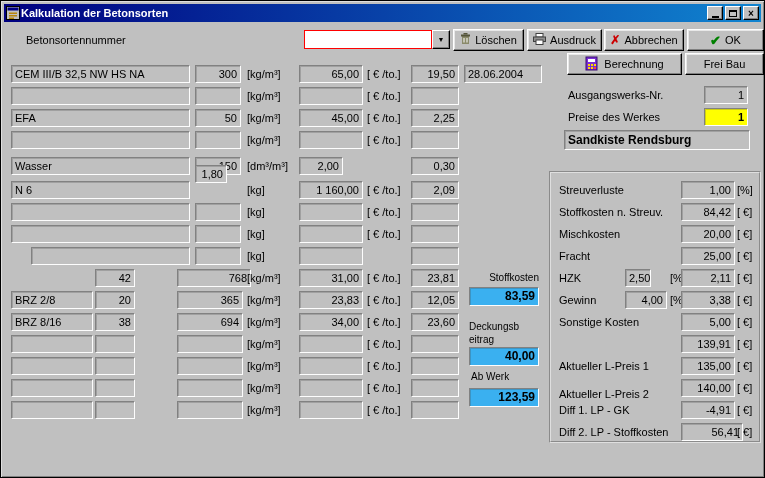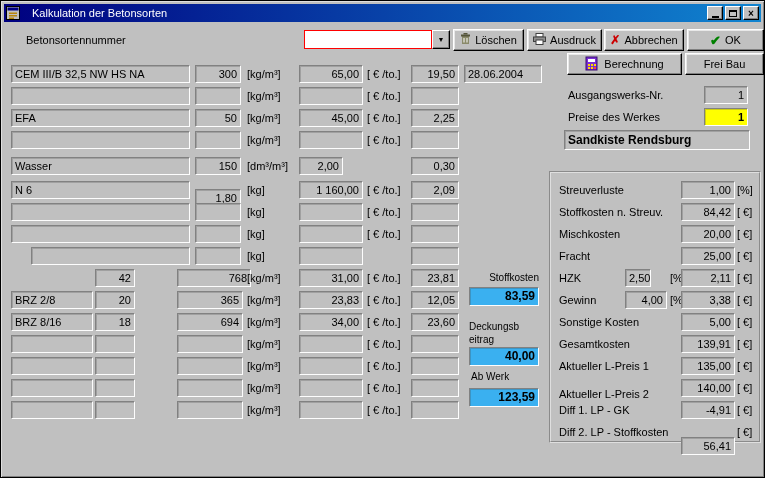--- a/index.html
+++ b/index.html
@@ -9,21 +9,21 @@
     background:var(--window-bg,#c0c0c0);
     border:1px solid #000;
     box-shadow: inset 1px 1px 0 #dfdfdf, inset -1px -1px 0 #808080;
     overflow:hidden;
   }
   .titlebar {
     position:absolute; left:3px; top:3px; right:3px; height:18px;
     background:linear-gradient(90deg,var(--titlebar-start,#000080),var(--titlebar-end,#1084d0));
     display:flex; align-items:center; padding:0 2px;
   }
-  .title-text { color:#fff; font-weight:normal; font-size:11px; margin-left:12px; flex:1;
+  .title-text { color:#fff; font-weight:bold; font-size:11px; margin-left:1px; flex:1;
     white-space:nowrap; overflow:hidden; }
   .title-icon { width:14px; height:14px; display:inline-flex; }
   .tbtn {
     width:16px; height:14px; background:#c0c0c0;
     border:1px solid; border-color:#fff #000 #000 #fff;
     box-shadow: inset -1px -1px 0 #808080;
     display:inline-flex; align-items:center; justify-content:center;
     margin-left:2px; cursor:pointer; font-size:10px; font-weight:bold; color:#000;
   }
   .ico-min { width:7px; height:2px; background:#000; margin-top:7px; }
@@ -190,34 +190,33 @@
         <div class="field num" style="left:130px;top:96px;width:54px">2,11</div>
         <div class="ulabel" style="left:186px;top:96px">[ €]</div>
         <div class="plabel" style="left:8px;top:118px;width:64px">Gewinn</div>
         <div class="field num" style="left:74px;top:118px;width:42px">4,00</div>
         <div class="ulabel" style="left:119px;top:118px">[%]</div>
         <div class="field num" style="left:130px;top:118px;width:54px">3,38</div>
         <div class="ulabel" style="left:186px;top:118px">[ €]</div>
         <div class="plabel" style="left:8px;top:140px;width:120px">Sonstige Kosten</div>
         <div class="field num" style="left:130px;top:140px;width:54px">5,00</div>
         <div class="ulabel" style="left:186px;top:140px">[ €]</div>
-        <div class="plabel" style="left:8px;top:162px;width:120px">Gesamtkosten</div>
         <div class="field num" style="left:130px;top:162px;width:54px">139,91</div>
         <div class="ulabel" style="left:186px;top:162px">[ €]</div>
         <div class="plabel" style="left:8px;top:184px;width:120px">Aktueller L-Preis 1</div>
         <div class="field num" style="left:130px;top:184px;width:54px">135,00</div>
         <div class="ulabel" style="left:186px;top:184px">[ €]</div>
         <div class="plabel" style="left:8px;top:212px;width:120px">Aktueller L-Preis 2</div>
         <div class="field num" style="left:130px;top:206px;width:54px">140,00</div>
         <div class="ulabel" style="left:186px;top:206px">[ €]</div>
         <div class="plabel" style="left:8px;top:228px;width:120px">Diff 1. LP - GK</div>
         <div class="field num" style="left:130px;top:228px;width:54px">-4,91</div>
         <div class="ulabel" style="left:186px;top:228px">[ €]</div>
         <div class="plabel" style="left:8px;top:250px;width:120px">Diff 2. LP - Stoffkosten</div>
-        <div class="field num" style="left:130px;top:264px;width:54px">56,41</div>
+        <div class="field num" style="left:130px;top:250px;width:62px">56,41</div>
         <div class="ulabel" style="left:186px;top:250px">[ €]</div>
       </div>
 
   <div class="field" style="left:7px;top:43px;width:179px">CEM III/B 32,5 NW HS NA</div>
       <div class="field num" style="left:191px;top:43px;width:46px">300</div>
       <div class="ulabel" style="left:243px;top:43px">[kg/m³]</div>
       <div class="field num" style="left:295px;top:43px;width:64px">65,00</div>
       <div class="ulabel" style="left:363px;top:43px">[ € /to.]</div>
       <div class="field num" style="left:407px;top:43px;width:48px">19,50</div>
       <div class="field" style="left:7px;top:65px;width:179px"></div>
@@ -238,21 +237,21 @@
       <div class="field num" style="left:295px;top:109px;width:64px"></div>
       <div class="ulabel" style="left:363px;top:109px">[ € /to.]</div>
       <div class="field num" style="left:407px;top:109px;width:48px"></div>
       <div class="field" style="left:7px;top:135px;width:179px">Wasser</div>
       <div class="field num" style="left:191px;top:135px;width:46px">150</div>
       <div class="ulabel" style="left:243px;top:135px">[dm³/m³]</div>
       <div class="field num" style="left:295px;top:135px;width:44px">2,00</div>
       <div class="ulabel" style="left:363px;top:135px"></div>
       <div class="field num" style="left:407px;top:135px;width:48px">0,30</div>
       <div class="field" style="left:7px;top:159px;width:179px">N 6</div>
-      <div class="field num" style="left:191px;top:167px;width:46px">1,80</div>
+      <div class="field num" style="left:191px;top:143px;width:32px">1,80</div>
       <div class="ulabel" style="left:243px;top:159px">[kg]</div>
       <div class="field num" style="left:295px;top:159px;width:64px">1 160,00</div>
       <div class="ulabel" style="left:363px;top:159px">[ € /to.]</div>
       <div class="field num" style="left:407px;top:159px;width:48px">2,09</div>
       <div class="field" style="left:7px;top:181px;width:179px"></div>
       <div class="field num" style="left:191px;top:181px;width:46px"></div>
       <div class="ulabel" style="left:243px;top:181px">[kg]</div>
       <div class="field num" style="left:295px;top:181px;width:64px"></div>
       <div class="ulabel" style="left:363px;top:181px">[ € /to.]</div>
       <div class="field num" style="left:407px;top:181px;width:48px"></div>
@@ -275,21 +274,21 @@
       <div class="ulabel" style="left:363px;top:247px">[ € /to.]</div>
       <div class="field num" style="left:407px;top:247px;width:48px">23,81</div>
       <div class="field" style="left:7px;top:269px;width:82px">BRZ 2/8</div>
       <div class="field num" style="left:91px;top:269px;width:40px">20</div>
       <div class="field num" style="left:173px;top:269px;width:66px">365</div>
       <div class="ulabel" style="left:243px;top:269px">[kg/m³]</div>
       <div class="field num" style="left:295px;top:269px;width:64px">23,83</div>
       <div class="ulabel" style="left:363px;top:269px">[ € /to.]</div>
       <div class="field num" style="left:407px;top:269px;width:48px">12,05</div>
       <div class="field" style="left:7px;top:291px;width:82px">BRZ 8/16</div>
-      <div class="field num" style="left:91px;top:291px;width:40px">18</div>
+      <div class="field num" style="left:91px;top:291px;width:40px">38</div>
       <div class="field num" style="left:173px;top:291px;width:66px">694</div>
       <div class="ulabel" style="left:243px;top:291px">[kg/m³]</div>
       <div class="field num" style="left:295px;top:291px;width:64px">34,00</div>
       <div class="ulabel" style="left:363px;top:291px">[ € /to.]</div>
       <div class="field num" style="left:407px;top:291px;width:48px">23,60</div>
       <div class="field" style="left:7px;top:313px;width:82px"></div>
       <div class="field num" style="left:91px;top:313px;width:40px"></div>
       <div class="field num" style="left:173px;top:313px;width:66px"></div>
       <div class="ulabel" style="left:243px;top:313px">[kg/m³]</div>
       <div class="field num" style="left:295px;top:313px;width:64px"></div>

